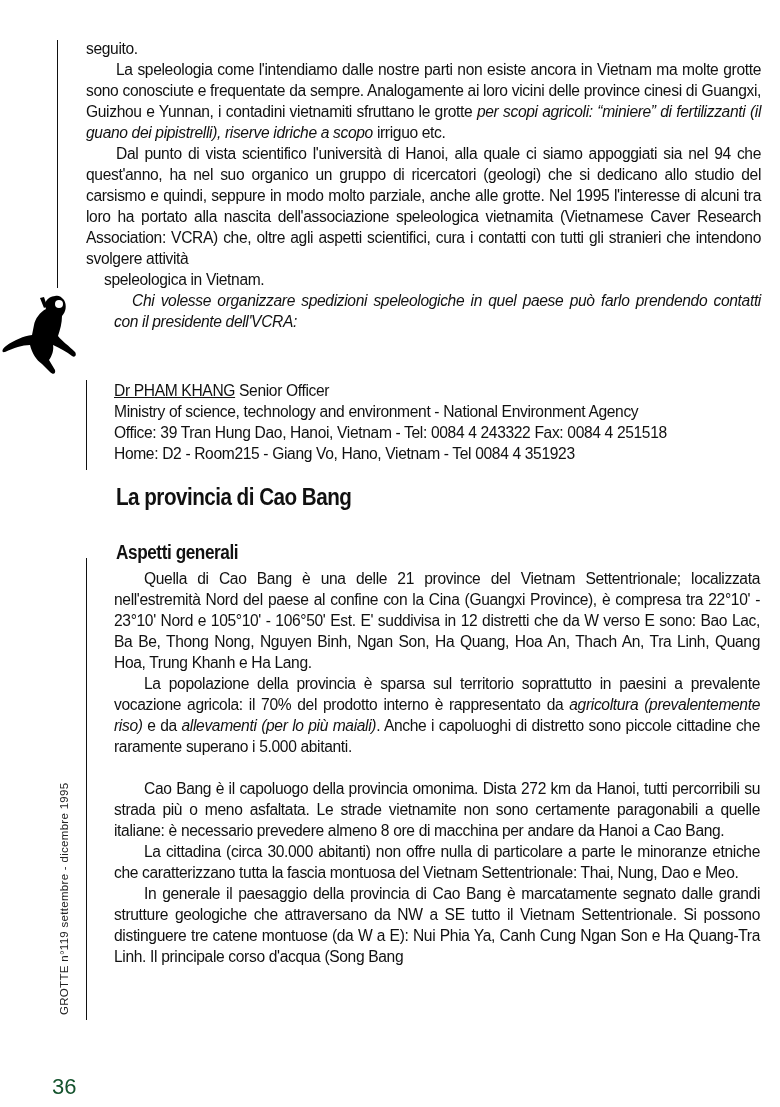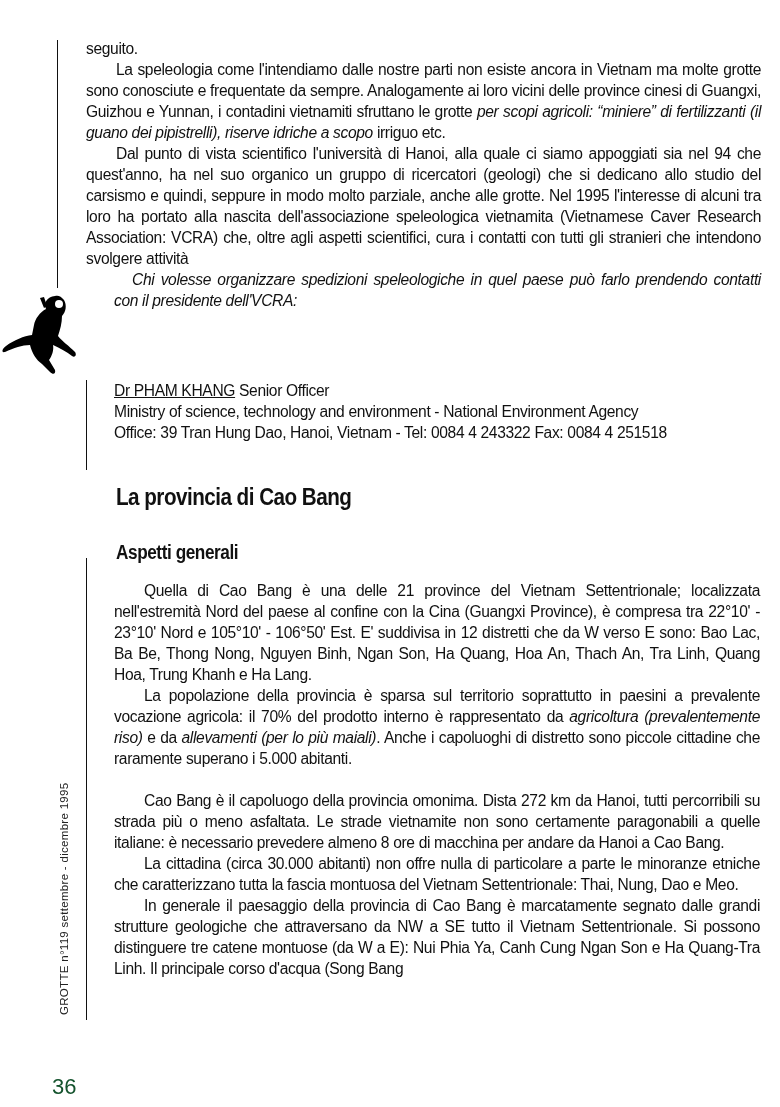--- a/index.html
+++ b/index.html
@@ -29,33 +29,35 @@
   <svg class="climber" width="100" height="90" viewBox="0 0 100 90">
     <path fill="#000" d="M55 6 C47 7 43 13 46 19 C40 22 35 29 34 35 L32 45 C24 46 14 50 6 56 C2 59 1 63 5 62 C14 58 22 55 30 55 C32 63 36 70 42 74 L50 82 C53 85 56 84 55 80 L49 70 C52 66 54 60 53 55 C60 58 67 62 72 66 C75 68 77 65 75 62 C69 56 62 51 58 46 C60 40 62 33 62 26 C66 22 67 15 64 10 C61 6 58 5 55 6 Z"></path>
     <circle cx="59" cy="14" r="4" fill="#fff"></circle>
     <path fill="#000" d="M44 18 L40 8 L44 7 L47 16 Z"></path>
   </svg>
 
   <div class="col" style="top:38px;">
     <p>seguito.</p>
     <p class="ind"><span>La speleologia come l'intendiamo dalle nostre parti non esiste ancora in Vietnam ma molte grotte sono conosciute e frequentate da sempre. Analogamente ai loro vicini delle province cinesi di Guangxi, Guizhou e Yunnan, i contadini vietnamiti sfruttano le grotte </span><i>per scopi agricoli: “miniere” di fertilizzanti (il guano dei pipistrelli), riserve idriche a scopo</i><span> irriguo etc.</span></p>
     <p class="ind">Dal punto di vista scientifico l'università di Hanoi, alla quale ci siamo appoggiati sia nel 94 che quest'anno, ha nel suo organico un gruppo di ricercatori (geologi) che si dedicano allo studio del carsismo e quindi, seppure in modo molto parziale, anche alle grotte. Nel 1995 l'interesse di alcuni tra loro ha portato alla nascita dell'associazione speleologica vietnamita (Vietnamese Caver Research Association: VCRA) che, oltre agli aspetti scientifici, cura i contatti con tutti gli stranieri che intendono svolgere attività</p>
+    <p style="padding-left:18px;">speleologica in Vietnam.</p>
     <p style="padding-left:28px; text-indent:18px;font-style:italic;">Chi volesse organizzare spedizioni speleologiche in quel paese può farlo prendendo contatti con il presidente dell'VCRA:</p>
   </div>
 
   <div class="col contact" style="top:380px; left:114px; width:660px;">
     <p><span class="u">Dr PHAM KHANG</span><span> Senior Officer</span></p>
     <p>Ministry of science, technology and environment - National Environment Agency</p>
     <p>Office: 39 Tran Hung Dao, Hanoi, Vietnam - Tel: 0084 4 243322  Fax: 0084 4 251518</p>
+    <p>Home: D2 - Room215 - Giang Vo, Hano, Vietnam - Tel 0084 4 351923</p>
   </div>
 
   <h1>La provincia di Cao Bang</h1>
   <h2>Aspetti generali</h2>
 
-  <div class="col" style="top:568px; left:114px; width:646px;margin-top:12px;">
+  <div class="col" style="top:568px; left:114px; width:646px;">
     <p class="ind">Quella di Cao Bang è una delle 21 province del Vietnam Settentrionale; localizzata nell'estremità Nord del paese al confine con la Cina (Guangxi Province), è compresa tra 22°10' - 23°10' Nord e 105°10' - 106°50' Est. E' suddivisa in 12 distretti che da W verso E sono: Bao Lac, Ba Be, Thong Nong, Nguyen Binh, Ngan Son, Ha Quang, Hoa An, Thach An, Tra Linh, Quang Hoa, Trung Khanh e Ha Lang.</p>
     <p class="ind"><span>La popolazione della provincia è sparsa sul territorio soprattutto in paesini a prevalente vocazione agricola: il 70% del prodotto interno è rappresentato da </span><i>agricoltura (prevalentemente riso)</i><span> e da </span><i>allevamenti (per lo più maiali)</i><span>. Anche i capoluoghi di distretto sono piccole cittadine che raramente superano i 5.000 abitanti.</span></p>
     <p class="ind" style="margin-top:21px;">Cao Bang è il capoluogo della provincia omonima. Dista 272 km da Hanoi, tutti percorribili su strada più o meno asfaltata. Le strade vietnamite non sono certamente paragonabili a quelle italiane: è necessario prevedere almeno 8 ore di macchina per andare da Hanoi a Cao Bang.</p>
     <p class="ind">La cittadina (circa 30.000 abitanti) non offre nulla di particolare a parte le minoranze etniche che caratterizzano tutta la fascia montuosa del Vietnam Settentrionale: Thai, Nung, Dao e Meo.</p>
     <p class="ind">In generale il paesaggio della provincia di Cao Bang è marcatamente segnato dalle grandi strutture geologiche che attraversano da NW a SE tutto il Vietnam Settentrionale. Si possono distinguere tre catene montuose (da W a E): Nui Phia Ya, Canh Cung Ngan Son e Ha Quang-Tra Linh. Il principale corso d'acqua (Song Bang</p>
   </div>
 
   <div class="side">GROTTE n°119 settembre - dicembre 1995</div>
   <div class="pnum">36</div>
 </div>

